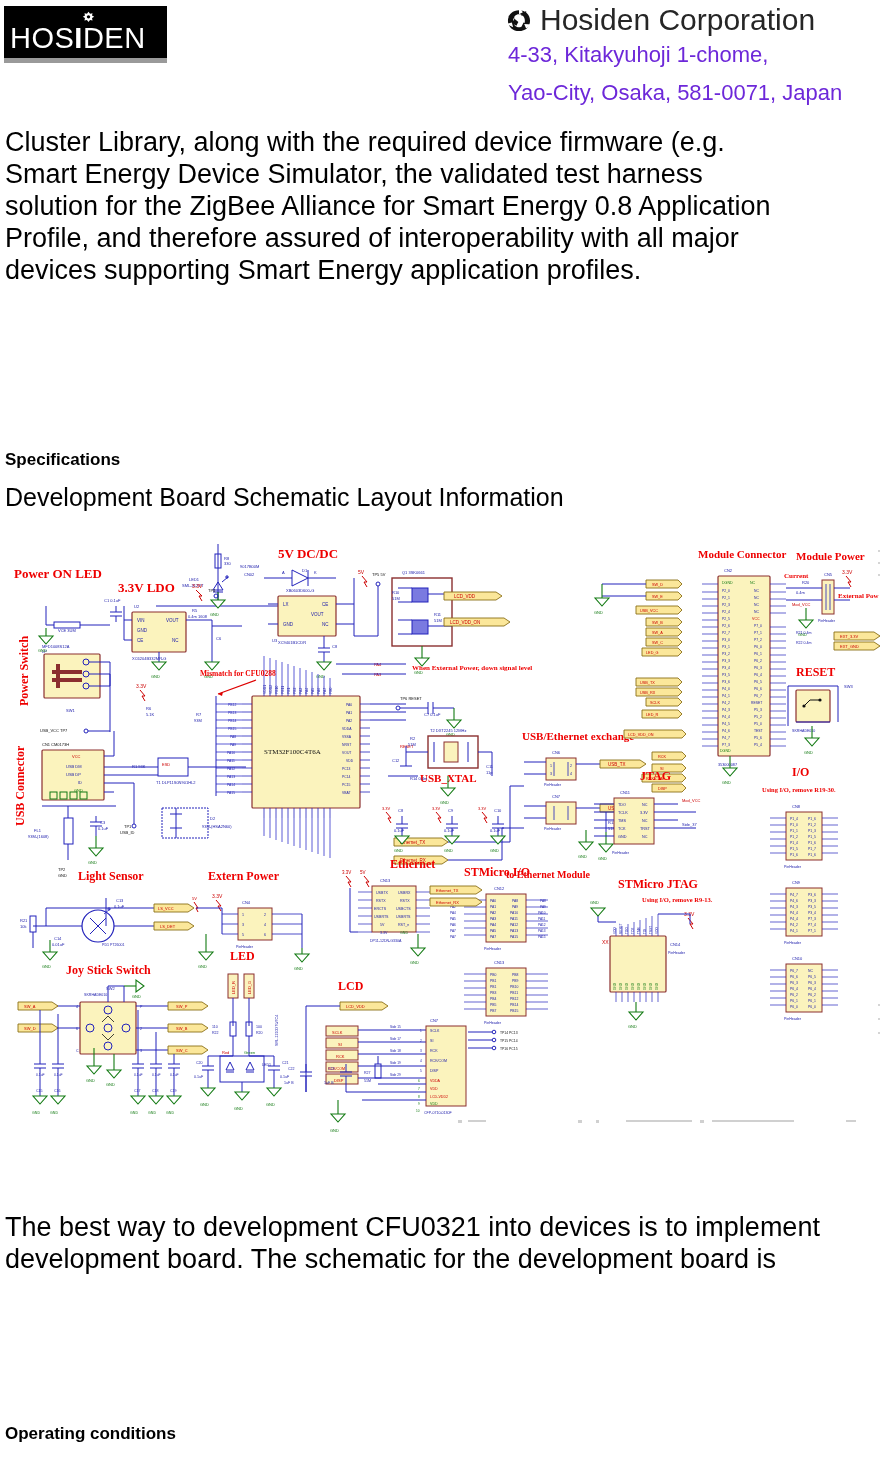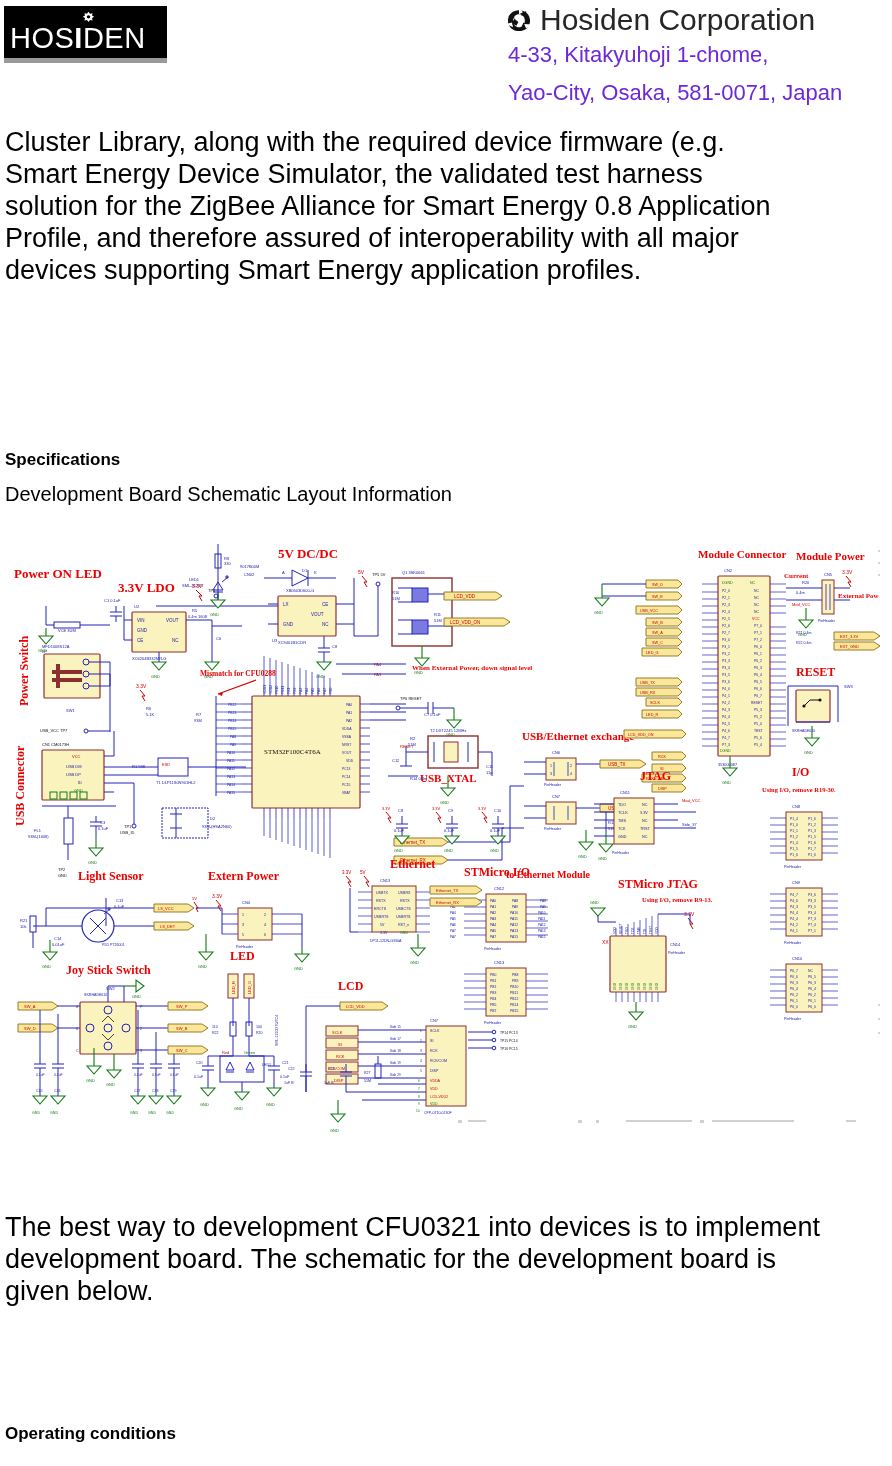--- a/index.html
+++ b/index.html
@@ -103,21 +103,21 @@
     color: #000000;
     white-space: nowrap;
   }
   .head-spec { top: 422px; margin-top: 28px; }
   .head-oc { top: 1424px; }
 
   .sub-head {
     position: absolute;
     left: 5px;
     top: 483px;
-    font-size: 20px;
+    font-size: 25px;
     color: #000000;
     white-space: nowrap;
   }
 
   
   .schematic-wrap {
     position: absolute;
     left: 6px;
     top: 536px;
     width: 880px;
@@ -1188,16 +1188,15 @@
     <rect x="872" y="468" width="2" height="2" class="titleblock-smudge"></rect>
     <rect x="872" y="482" width="2" height="2" class="titleblock-smudge"></rect>
     <rect x="872" y="496" width="2" height="2" class="titleblock-smudge"></rect>
   </g>
 </svg>
 </div>
 
 <div class="body-para para-bottom">
   <span class="ln">The best way to development CFU0321 into devices is to implement</span>
   <span class="ln">development board. The schematic for the development board is</span>
-  <span class="ln">given below.</span>
 </div>
 
 <div class="section-head head-oc">Operating conditions</div>
 
 </body></html>

